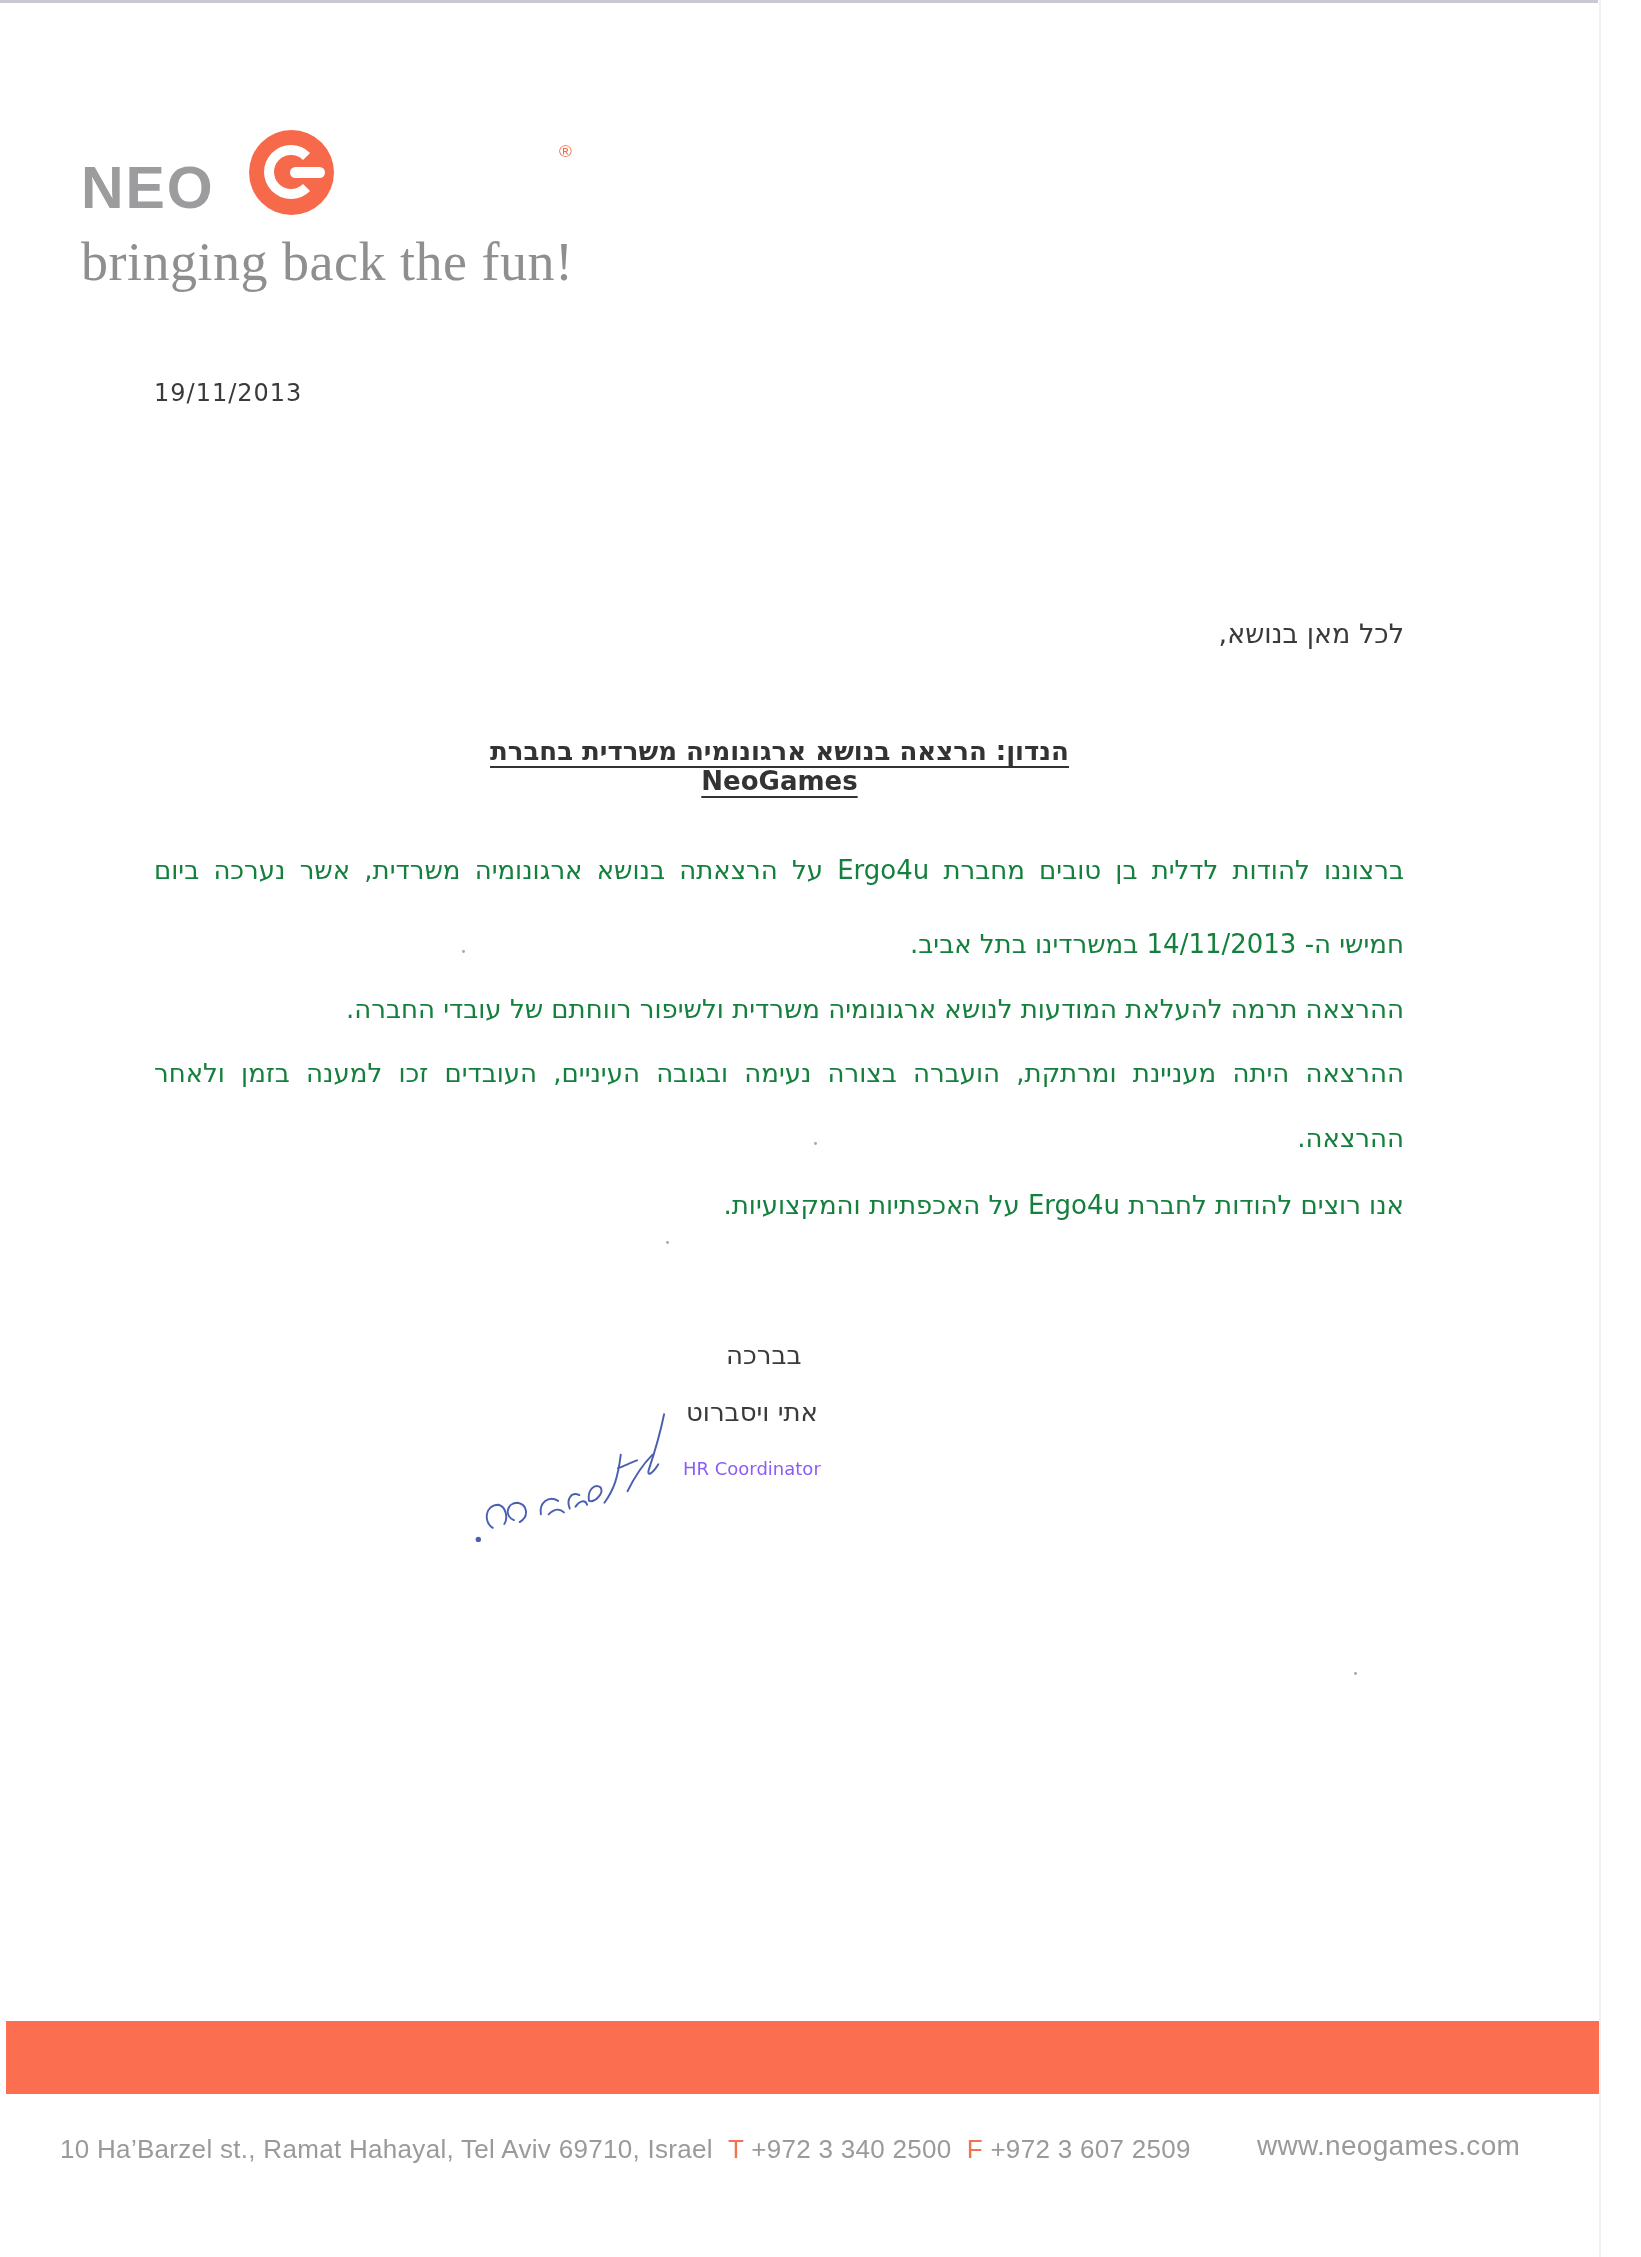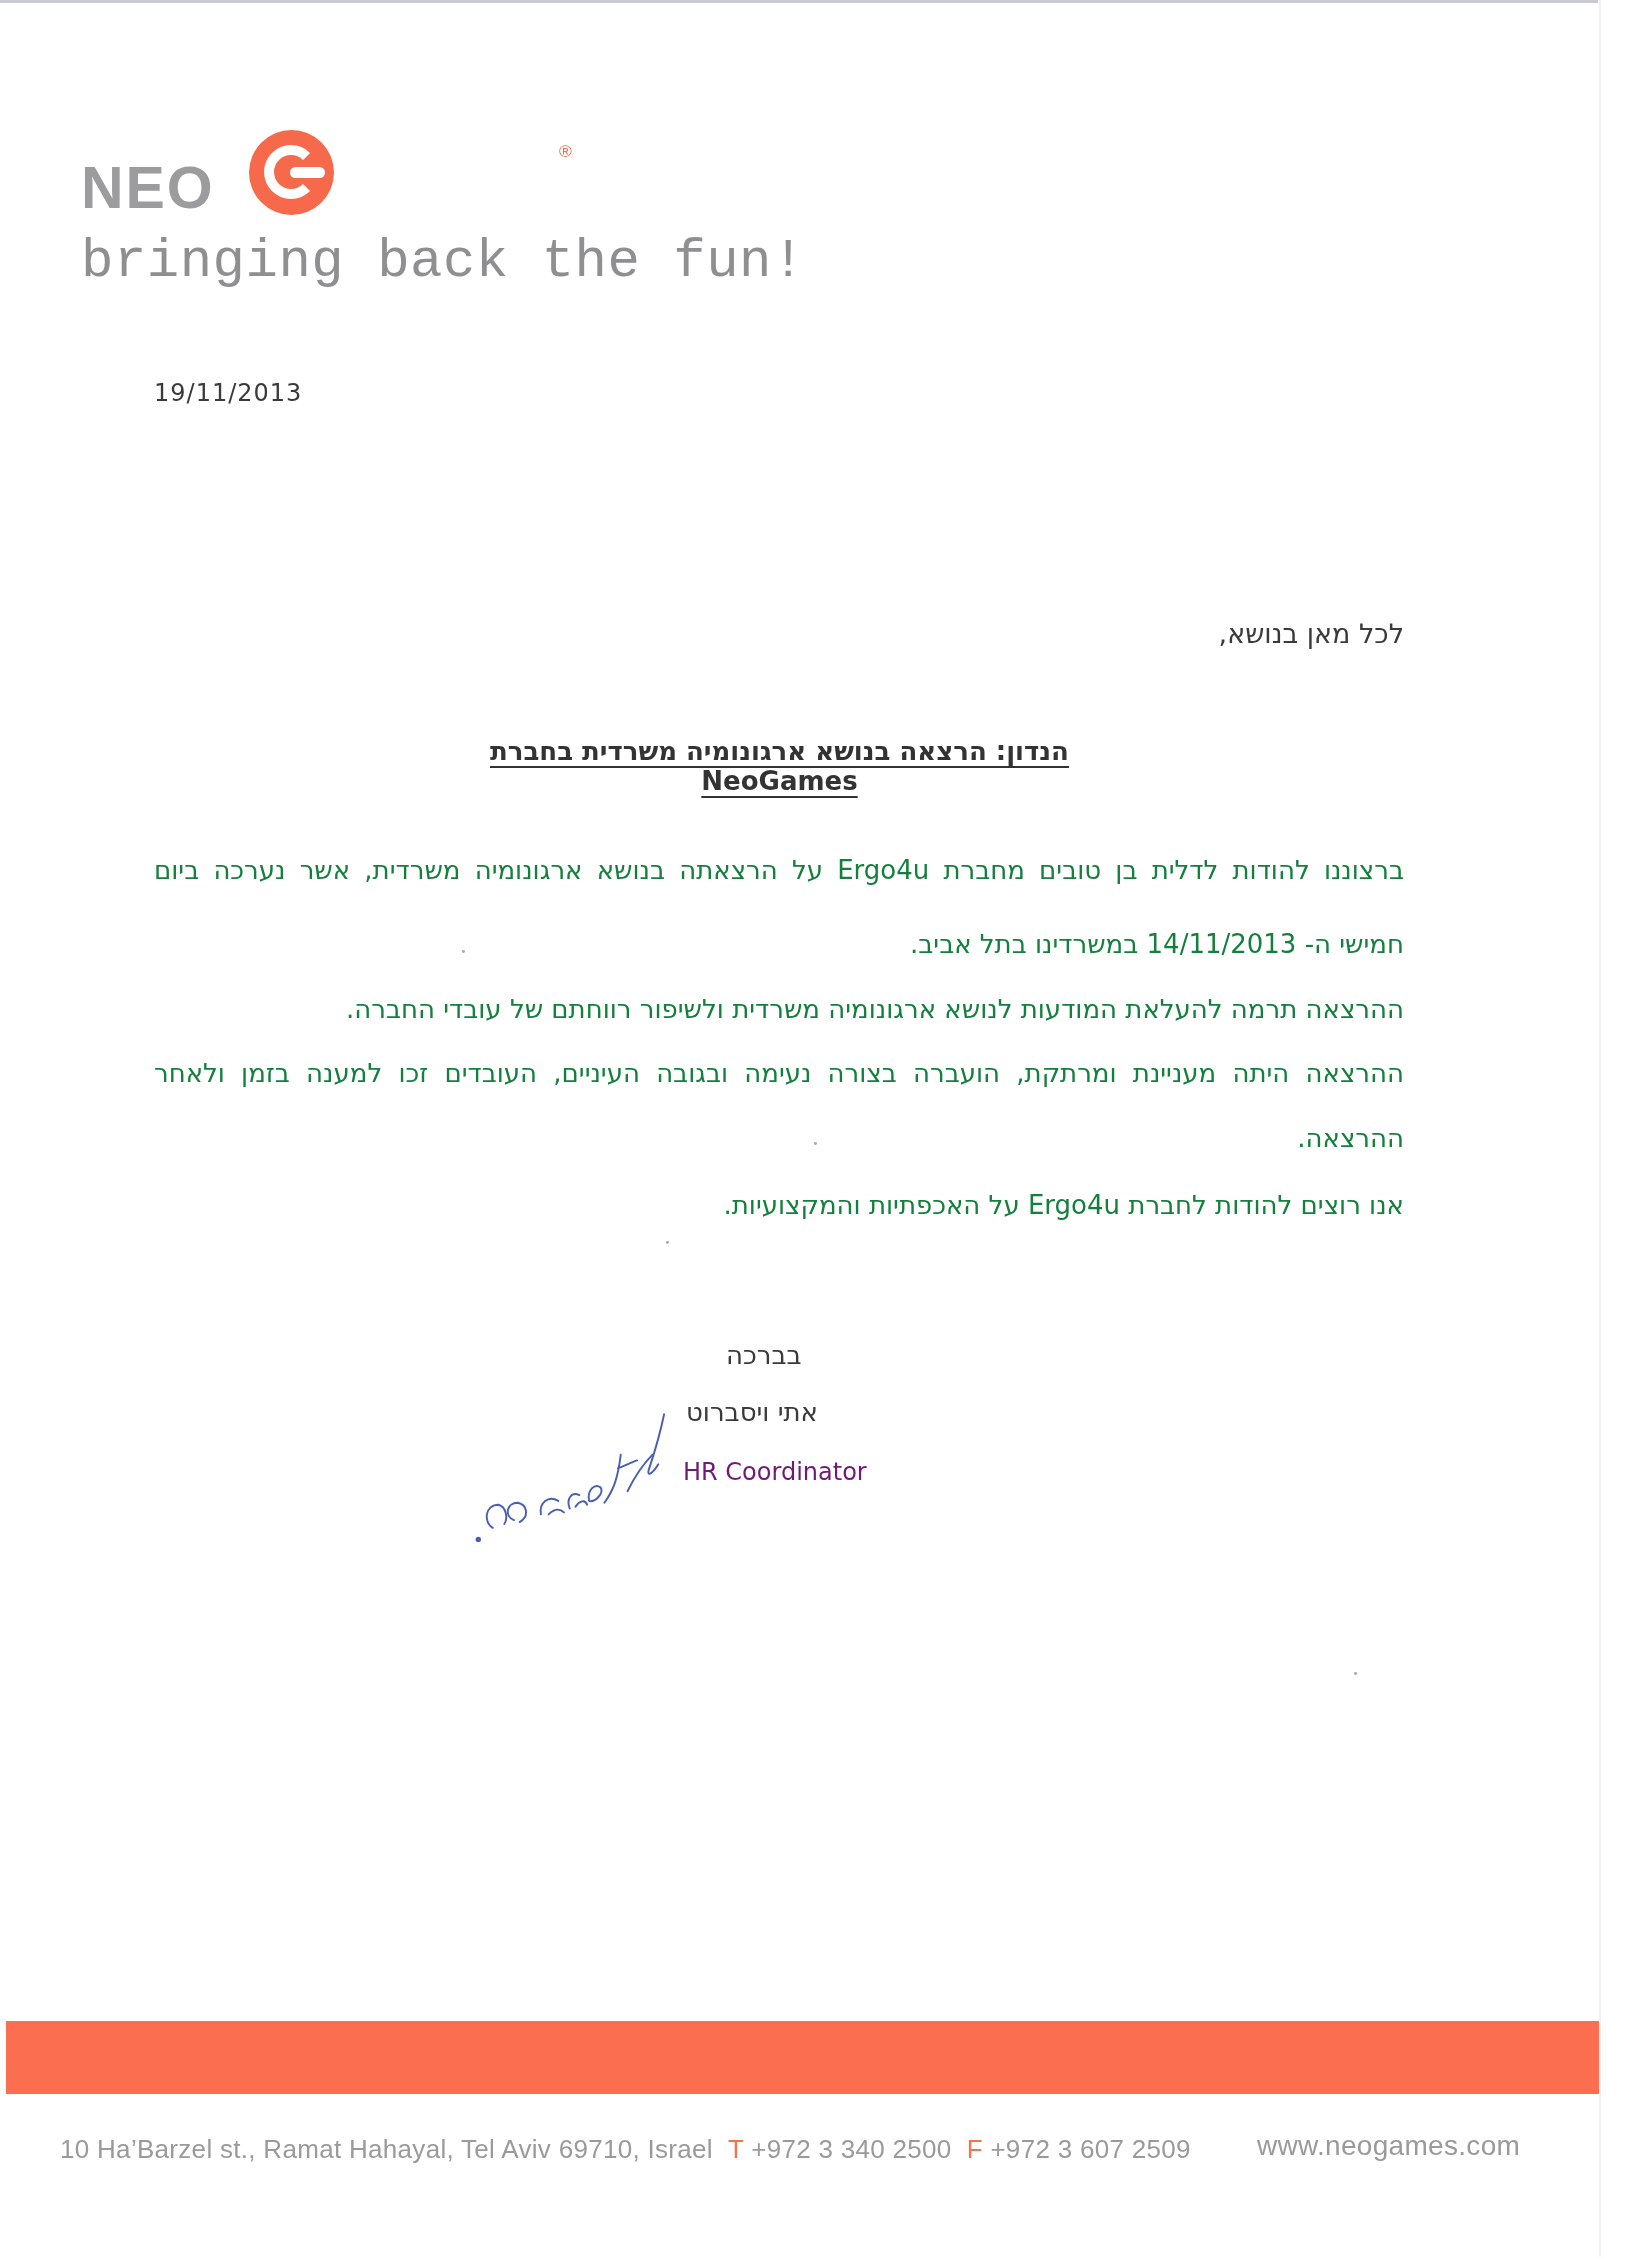--- a/index.html
+++ b/index.html
@@ -37,21 +37,21 @@
       position: absolute; left: 259px; top: 27px;
       font-family: "Liberation Sans", sans-serif;
       font-size: 89px; line-height: 68px; color: #f66a4b; letter-spacing: 1px;
     }
     .logo-reg {
       position: absolute; left: 478px; top: 13.5px; font-size: 17.4px; color: #f66a4b;
       font-family: "Liberation Sans", sans-serif;
     }
     .tagline {
       position: absolute; left: 81px; top: 228px;
-      font-family: Liberation Mono, monospace;
+      font-family: Liberation Serif, serif;
       font-size: 54px; line-height: 68px; color: #8f8f91; font-weight: normal; letter-spacing: 0.5px;
     }
 
     .date {
       position: absolute; left: 154px; top: 379px;
       font-family: "DejaVu Sans", sans-serif; font-size: 24px; color: #3a3a3a; letter-spacing: 1px;
     }
 
     .rtl { direction: rtl; unicode-bidi: isolate; }
 
@@ -69,21 +69,21 @@
     }
     .l1 { top: 855px; left: 154px; text-align: justify; text-align-last: justify; }
     .l2 { top: 929px; }
     .l3 { top: 994px; }
     .l4 { top: 1058px; left: 154px; text-align: justify; text-align-last: justify; }
     .l5 { top: 1123px; }
     .l6 { top: 1190px; }
 
     .closing { position: absolute; left: 726px; top: 1340px; font-size: 26px; color: #3a3a3a; }
     .signer { position: absolute; left: 686px; top: 1397px; font-size: 26px; color: #3a3a3a; }
-    .role { position: absolute; left: 683px; top: 1458px; font-size: 24px; color: #701a75;
+    .role { position: absolute; left: 683px; top: 1458px; font-size: 18px; color: #8b5cf6;
       font-family: "DejaVu Sans", sans-serif; }
 
     .signature { position: absolute; left: 425px; top: 1395px; width: 251px; height: 154px; }
 
     .band { position: absolute; left: 5.8px; top: 2021px; width: 1593px; height: 73px; background: #fc6e50; }
 
     .footer {
       position: absolute; left: 60px; top: 2134px; width: 1506px;
       font-family: "Liberation Sans", sans-serif; font-size: 26px; color: #9a9a9a; white-space: nowrap;
       letter-spacing: 0.3px;

